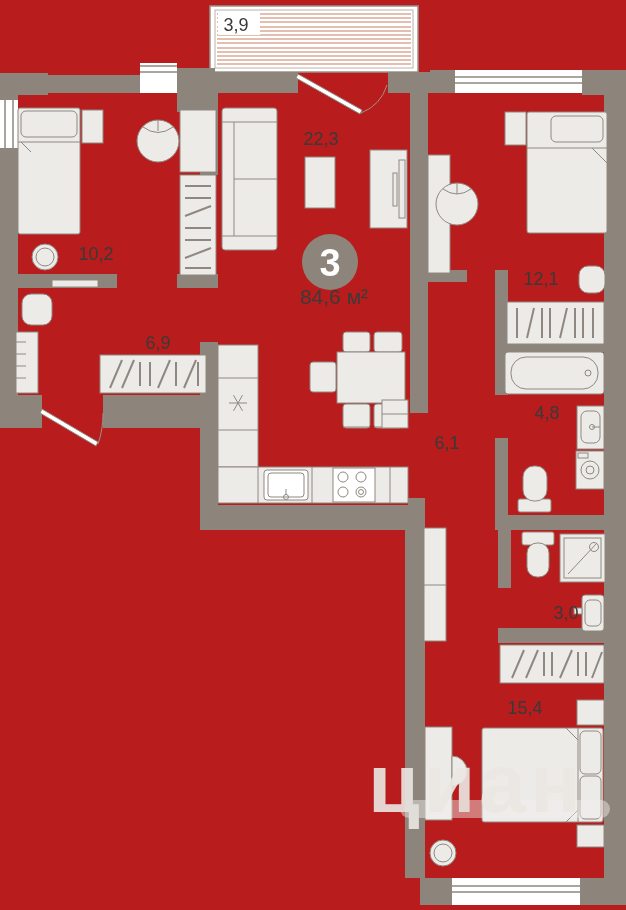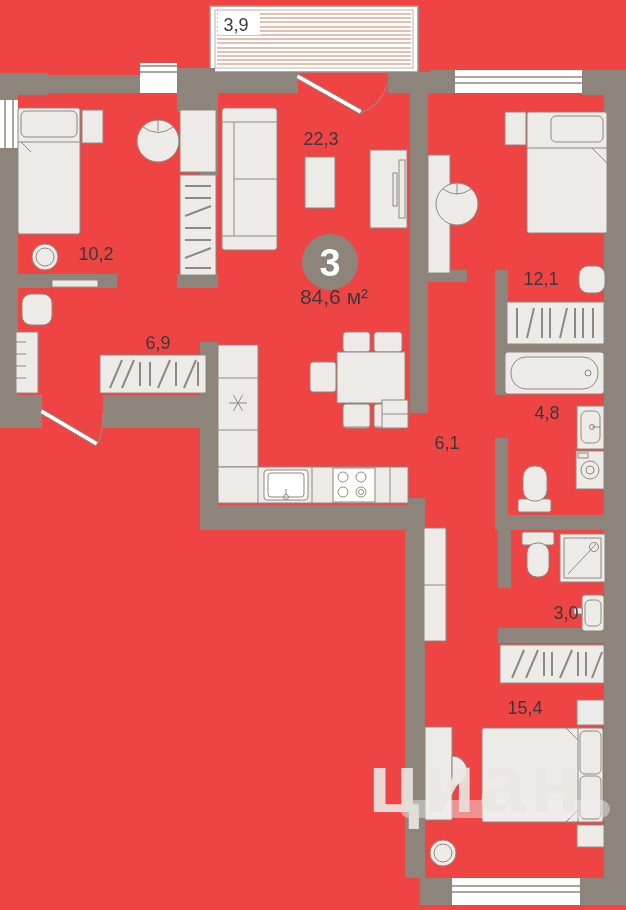--- a/index.html
+++ b/index.html
@@ -1,16 +1,16 @@
 <!DOCTYPE html>
 <html><head>
 <meta charset="utf-8">
 <style>
   html,body{margin:0;padding:0;background:#ffffff;}
-  .stage{position:relative;width:626px;height:910px;background:#ef4444;overflow:hidden;
+  .stage{position:relative;width:626px;height:910px;background:#b91c1c;overflow:hidden;
          font-family:"Liberation Sans",sans-serif;}
   svg{display:block}
   .wall{fill:#8d857b;}
   .furn{fill:#edebe8;stroke:#8f8880;stroke-width:1;}
   .furn-white{fill:#ffffff;stroke:#8f8880;stroke-width:1;}
   .fline{fill:none;stroke:#8f8880;stroke-width:1;}
   .fline2{fill:none;stroke:#8f8880;stroke-width:2;}
   .winline{fill:none;stroke:#8f8880;stroke-width:1.5;}
   .hatch{fill:none;stroke:#c97f63;stroke-width:1.2;}
   .doorleaf{fill:#ffffff;stroke:#8f8880;stroke-width:1;}

